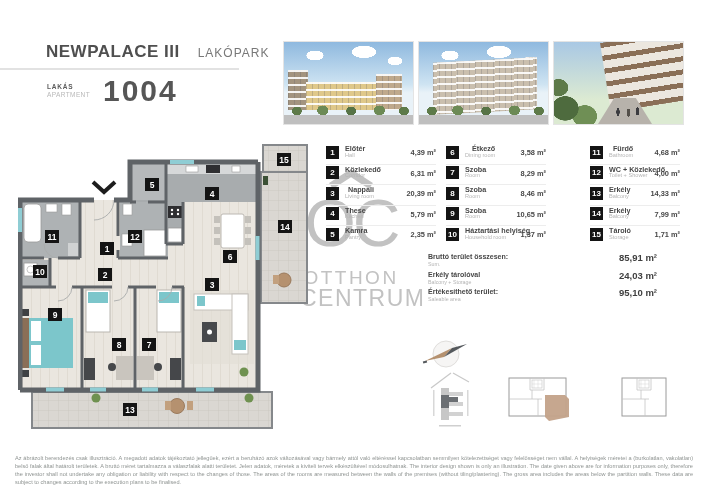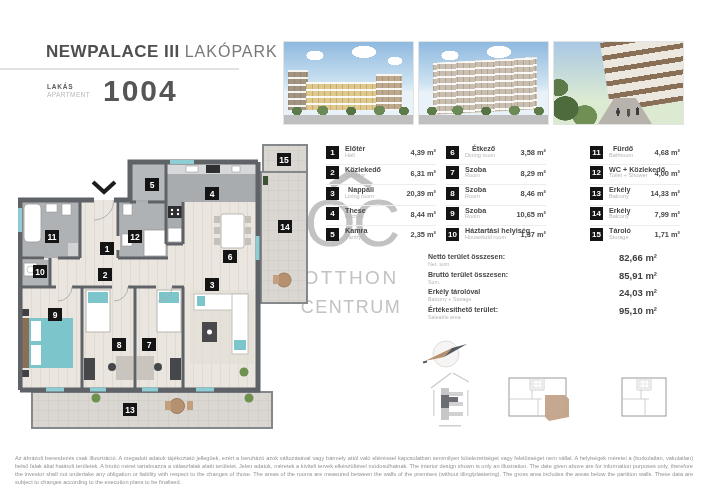--- a/index.html
+++ b/index.html
@@ -2,21 +2,21 @@
 <html><head>
 <meta charset="utf-8">
 <style>
   html,body{margin:0;padding:0;background:#fff;}
   .page{position:relative;width:707px;height:500px;background:#fff;overflow:hidden;
         font-family:"Liberation Sans",sans-serif;color:#474747;}
 
   
   .hdr-title{position:absolute;left:46px;top:42px;white-space:nowrap;}
   .hdr-title .main{font-size:17px;font-weight:bold;color:#4f4f4f;letter-spacing:.5px;}
-  .hdr-title .suffix{font-size:16px;font-weight:400;color:#787878;letter-spacing:1px;margin-left:5px;}
+  .hdr-title .suffix{font-size:12px;font-weight:400;color:#787878;letter-spacing:1px;margin-left:18px;}
   .hdr-divider{position:absolute;left:0;top:68px;width:239px;height:2px;background:#e2e2e2;}
   .apt-labels{position:absolute;left:47px;top:83px;line-height:1.25;}
   .apt-labels .hu{font-size:6.5px;font-weight:bold;color:#5a5a5a;letter-spacing:.8px;display:block;}
   .apt-labels .en{font-size:6.5px;color:#b8b8b8;letter-spacing:.4px;display:block;}
   .apt-number{position:absolute;left:103px;top:74px;font-size:30px;font-weight:bold;color:#565656;letter-spacing:2px;}
 
   
   .photo{position:absolute;top:41px;width:129px;height:82px;overflow:hidden;border:1px solid #e4e4e4;
          background:linear-gradient(#8fb9df,#cfe4f2 52%,#e9f2f8 62%);}
   .photo .clouds{position:absolute;left:0;top:0;width:100%;height:55%;
@@ -50,21 +50,21 @@
      background:radial-gradient(2px 5px at 20% 50%,#3c3c40 80%,rgba(0,0,0,0) 82%),
                 radial-gradient(2px 5px at 55% 55%,#54504a 80%,rgba(0,0,0,0) 82%),
                 radial-gradient(2px 5px at 85% 45%,#3c3c40 80%,rgba(0,0,0,0) 82%);}
 
   
   .watermark{position:absolute;left:300px;top:170px;width:102px;text-align:center;color:#c2c2c2;
              z-index:1;pointer-events:none;line-height:1;}
   .watermark .roof{display:block;margin:0 auto 2px;}
   .watermark .oc{font-size:66px;font-weight:normal;letter-spacing:-3px;display:block;}
   .watermark .w1{font-size:19px;letter-spacing:2.5px;display:block;margin-top:12px;}
-  .watermark .w2{font-size:18px;letter-spacing:1.5px;display:block;margin-top:11px;}
+  .watermark .w2{font-size:23px;letter-spacing:1.5px;display:block;}
 
   
   .floorplan{position:absolute;left:18px;top:140px;z-index:2;}
 
   
   .room-col{position:absolute;top:144px;z-index:2;}
   .col-1{left:326px;width:110px;}
   .col-2{left:446px;width:100px;}
   .col-3{left:590px;width:90px;}
   .room-row{position:relative;height:19.5px;display:flex;align-items:flex-start;}
@@ -349,21 +349,21 @@
           <span class="en">Living room</span>
         </span>
         <span class="room-area">20,39 m²</span>
       </div>
       <div class="room-row sep">
         <span class="badge">4</span>
         <span class="room-names">
           <span class="hu">These</span>
           <span class="en">Kitchen</span>
         </span>
-        <span class="room-area">8,44 m²</span>
+        <span class="room-area">5,79 m²</span>
       </div>
       <div class="room-row sep">
         <span class="badge">5</span>
         <span class="room-names">
           <span class="hu">Kamra</span>
           <span class="en">Pantry</span>
         </span>
         <span class="room-area">2,35 m²</span>
       </div>
     </div>
@@ -446,25 +446,20 @@
         <span class="badge">15</span>
         <span class="room-names">
           <span class="hu">Tároló</span>
           <span class="en">Storage</span>
         </span>
         <span class="room-area">1,71 m²</span>
       </div>
     </div>
 
   <div class="summary" id="summary">
-      <div class="sum-row">
-        <span class="hu">Nettó terület összesen:</span>
-        <span class="en">Net. sum.</span>
-        <span class="val">82,66 m²</span>
-      </div>
       <div class="sum-row">
         <span class="hu">Bruttó terület összesen:</span>
         <span class="en">Sum.</span>
         <span class="val">85,91 m²</span>
       </div>
       <div class="sum-row">
         <span class="hu">Erkély tárolóval</span>
         <span class="en">Balcony + Storage</span>
         <span class="val">24,03 m²</span>
       </div>

